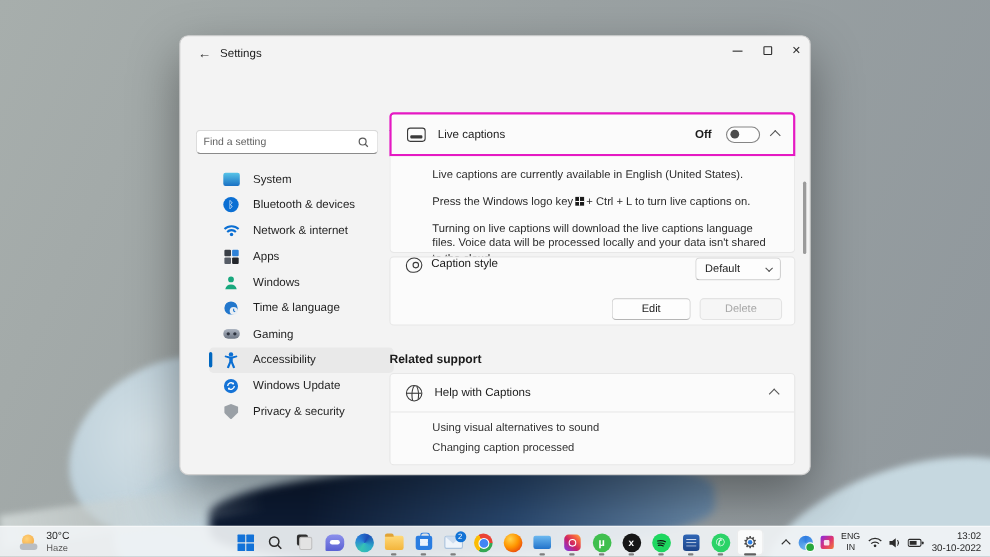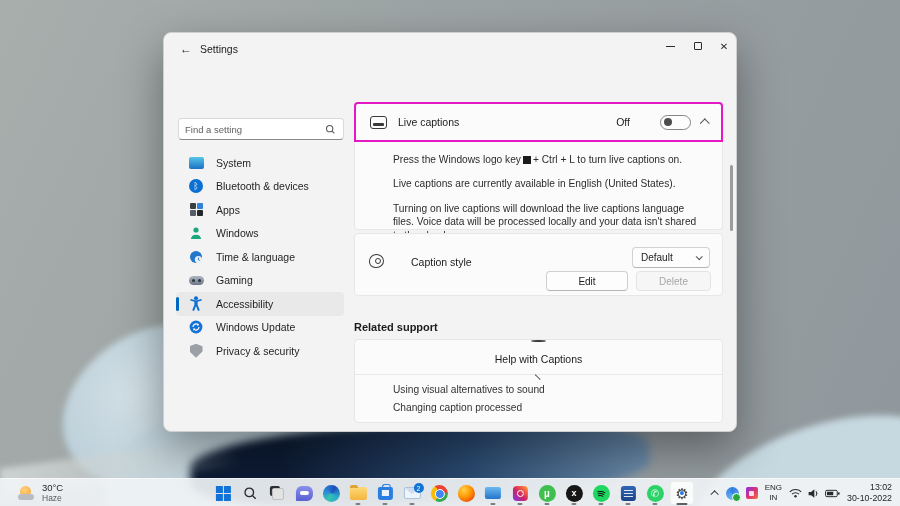--- a/index.html
+++ b/index.html
@@ -29,21 +29,21 @@
   .bar-glyph { width:9px; height:1px; background:#2c2c2c; }
   .box-glyph { width:8px; height:8px; border:1px solid #2c2c2c; border-radius:1px; }
 
   
   .search-box { position:absolute; left:14px; top:85px; width:166px; height:22px; background:#fff;
                 border:1px solid #d9d9d9; border-bottom-color:#8a8a8a; border-radius:4px; display:flex; align-items:center; }
   .search-box input { flex:1; border:none; outline:none; background:transparent; font-size:9.5px; padding:0 6px;
                 color:#333; font-family:"Liberation Sans", sans-serif; }
   .search-box input::placeholder { color:#616161; }
   .search-glyph { margin-right:7px; flex:0 0 auto; }
-  .nav { position:absolute; left:12px; top:118px; width:168px; }
+  .nav { position:absolute; left:26px; top:118px; width:168px; }
   .nav-item { position:relative; height:23.5px; display:flex; align-items:center; padding-left:12px; gap:12px;
               border-radius:4px; cursor:pointer; }
   .nav-item .lbl { font-size:10.5px; color:#1f1f1f; white-space:nowrap; }
   .nav-item.sel { background:#e9e9e9; }
   .nav-item.sel::before { content:""; position:absolute; left:0; top:4.5px; width:3px; height:14px; border-radius:2px; background:#0067c0; }
   .nico { width:16px; height:16px; flex:0 0 16px; position:relative; display:flex; align-items:center; justify-content:center; }
 
   
   .i-system { width:15px; height:12px; border-radius:2px; background:linear-gradient(180deg,#57c4e8 0%,#1a71c4 100%); }
   .i-blue   { width:14px; height:14px; border-radius:50%; background:#0b6fd3; color:#fff; font-size:9px; display:flex; align-items:center; justify-content:center; }
@@ -61,49 +61,49 @@
   .crumb .sep { color:#5f5f5f; margin:0 7px; font-size:13px; }
   .crumb .cur { font-weight:700; }
 
   .card { position:absolute; left:190px; width:369px; background:#fbfbfb; border:1px solid #e7e7e7; }
   .lc-card { top:69px; height:40px; border:2px solid #e519c3; border-radius:4px 4px 0 0; display:flex; align-items:center; padding:0 12px 0 14px; gap:11px; }
   .lc-icon { width:17px; height:13px; border:1.3px solid #3a3a3a; border-radius:3px; position:relative; flex:0 0 auto; }
   .lc-icon::after { content:""; position:absolute; left:2px; right:2px; bottom:2px; height:3px; background:#3a3a3a; border-radius:1px; }
   .lc-text { flex:1; }
   .lc-title { font-size:10.5px; color:#1b1b1b; }
   .lc-sub { font-size:8.8px; color:#5d5d5d; margin-top:2px; }
-  .off-lbl { font-size:10.5px; color:#1b1b1b; margin-right:19px; }
+  .off-lbl { font-size:10.5px; color:#1b1b1b; margin-right:2px;font-weight:bold; }
   .toggle { width:31px; height:15px; border:1px solid #858585; border-radius:8px; background:#fdfdfd; position:relative; cursor:pointer; }
   .toggle::after { content:""; position:absolute; left:3px; top:2.5px; width:8px; height:8px; border-radius:50%; background:#4c4c4c; }
   .chev { width:7px; height:7px; border-left:1.4px solid #555; border-top:1.4px solid #555; display:inline-block; }
   .chev-up { transform:rotate(45deg) translateY(1px); }
   .chev-down { transform:rotate(225deg) translateY(1px); }
 
   .info-panel { top:109px; height:88px; border-top:none; border-radius:0 0 4px 4px; padding:11px 24px 0 38px; }
   .info-panel p { font-size:10.2px; color:#2c2c2c; line-height:1.32; margin-bottom:11px; }
   .winkey { display:inline-block; width:8px; height:8px; vertical-align:-1px; margin:0 2px;
             background:linear-gradient(to right, transparent 44%, #fbfbfb 44%, #fbfbfb 56%, transparent 56%),
                        linear-gradient(to bottom, transparent 44%, #fbfbfb 44%, #fbfbfb 56%, transparent 56%), #1b1b1b; }
 
   .cs-card { top:200px; height:63px; border-radius:4px; }
-  .cs-row { position:absolute; left:0; top:0; width:100%; height:34px; display:flex; align-items:flex-end; padding:0 12px 0 14px; gap:27px; }
+  .cs-row { position:absolute; left:0; top:0; width:100%; height:34px; display:flex; align-items:flex-start; padding:0 12px 0 14px; gap:8px; }
   .palette { width:15px; height:14px; border:1.3px solid #3a3a3a; border-radius:50% 50% 50% 42%; position:relative; }
   .palette::after { content:""; position:absolute; right:2px; top:3px; width:4px; height:4px; border-radius:50%; border:1px solid #3a3a3a; }
   .cs-lbl { font-size:10.5px; color:#1b1b1b; flex:1; }
   .dropdown { width:78px; height:21px; background:#fdfdfd; border:1px solid #d2d2d2; border-bottom-color:#b5b5b5;
               border-radius:4px; display:flex; align-items:center; justify-content:space-between; padding:0 8px; cursor:pointer; }
   .dropdown .dv { font-size:10px; color:#1b1b1b; }
   .dropdown .chev { width:5px; height:5px; border-color:#555; }
   .btn { position:absolute; top:37px; height:20px; border-radius:4px; font-size:10px; display:flex; align-items:center; justify-content:center; cursor:pointer; }
-  .btn-edit { right:94px; width:82px; background:#fdfdfd; border:1px solid #d0d0d0; border-bottom-color:#b5b5b5; color:#1b1b1b; }
+  .btn-edit { right:94px; width:72px; background:#fdfdfd; border:1px solid #d0d0d0; border-bottom-color:#b5b5b5; color:#1b1b1b; }
   .btn-delete { right:11px; width:75px; background:#f6f6f6; border:1px solid #e3e3e3; color:#a6a6a6; }
 
   .rel-head { position:absolute; left:190px; top:288px; font-size:11px; font-weight:700; color:#1b1b1b; }
   .help-card { top:306px; height:84px; border-radius:4px; }
-  .help-row { position:absolute; left:0; top:0; width:100%; height:35px; display:flex; align-items:center; padding:0 14px; gap:11px; border-bottom:1px solid #e8e8e8;flex-direction:column; }
+  .help-row { position:absolute; left:0; top:0; width:100%; height:35px; display:flex; align-items:center; padding:0 14px; gap:11px; border-bottom:1px solid #e8e8e8; }
   .globe { width:15px; height:15px; border:1.3px solid #3a3a3a; border-radius:50%; position:relative; overflow:hidden; }
   .globe::before { content:""; position:absolute; left:4px; top:-1px; width:5px; height:16px; border:1px solid #3a3a3a; border-radius:50%; }
   .globe::after { content:""; position:absolute; left:-1px; top:6px; width:16px; height:1px; background:#3a3a3a; }
   .help-lbl { font-size:10.5px; color:#1b1b1b; flex:1; }
   .help-link { position:absolute; left:38px; font-size:10.2px; color:#333; cursor:pointer; }
   .link-1 { top:44px; } .link-2 { top:62px; }
 
   .scrollbar { position:absolute; left:566px; top:132px; width:3px; height:66px; background:#9b9b9b; border-radius:2px; }
 
   
@@ -205,20 +205,30 @@
       <span class="lbl">System</span>
     </div>
     <div class="nav-item">
       <span class="nico">
           <span class="i-blue">ᛒ</span>
         </span>
       <span class="lbl">Bluetooth &amp; devices</span>
     </div>
     <div class="nav-item">
       <span class="nico">
+        <svg width="15" height="11" viewBox="0 0 16 12">
+            <path d="M1 4.6a10 10 0 0114 0" fill="none" stroke="#0b6fd3" stroke-width="2"></path>
+            <path d="M3.7 7.5a6 6 0 018.6 0" fill="none" stroke="#0b6fd3" stroke-width="2"></path>
+            <circle cx="8" cy="10" r="1.7" fill="#0b6fd3"></circle>
+          </svg>
+      </span>
+      <span class="lbl">Network &amp; internet</span>
+    </div>
+    <div class="nav-item">
+      <span class="nico">
         <span class="i-apps">
             <span style="background:#3a3f46"></span>
             <span style="background:#2e82d8"></span>
             <span style="background:#565c66"></span>
             <span style="background:#23262b"></span>
           </span>
       </span>
       <span class="lbl">Apps</span>
     </div>
     <div class="nav-item">
@@ -281,22 +291,22 @@
     <span class="lc-icon"></span>
     <span class="lc-text">
       <div class="lc-title">Live captions</div>
     </span>
     <span class="off-lbl">Off</span>
     <span class="toggle"></span>
     <span class="chev chev-up"></span>
   </div>
 
   <div class="card info-panel">
+    <p>Live captions are currently available in English (United States).</p>
     <p><span>Press the Windows logo key</span><span class="winkey"></span><span>+ Ctrl + L to turn live captions on.</span></p>
-    <p>Live captions are currently available in English (United States).</p>
     <p>Turning on live captions will download the live captions language files. Voice data will be processed locally and your data isn't shared to the cloud.</p>
   </div>
 
   <div class="card cs-card">
     <div class="cs-row">
       <span class="palette"></span>
       <span class="cs-lbl">Caption style</span>
       <span class="dropdown">
         <span class="dv">Default</span>
         <span class="chev chev-down"></span>

